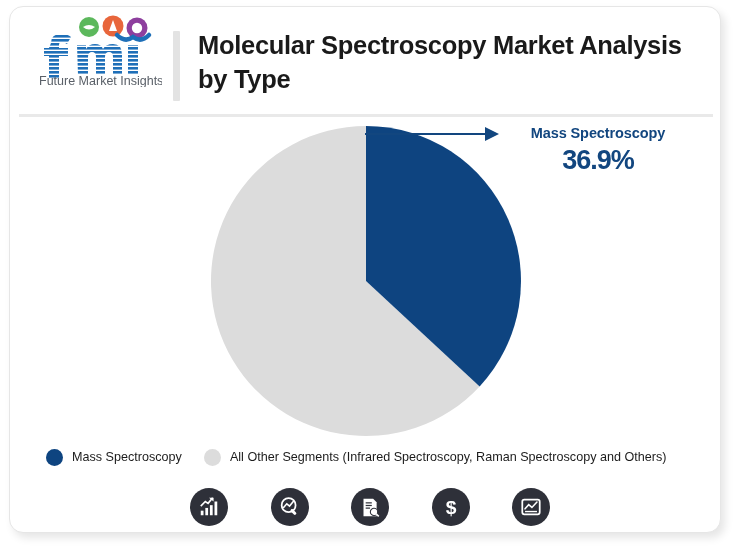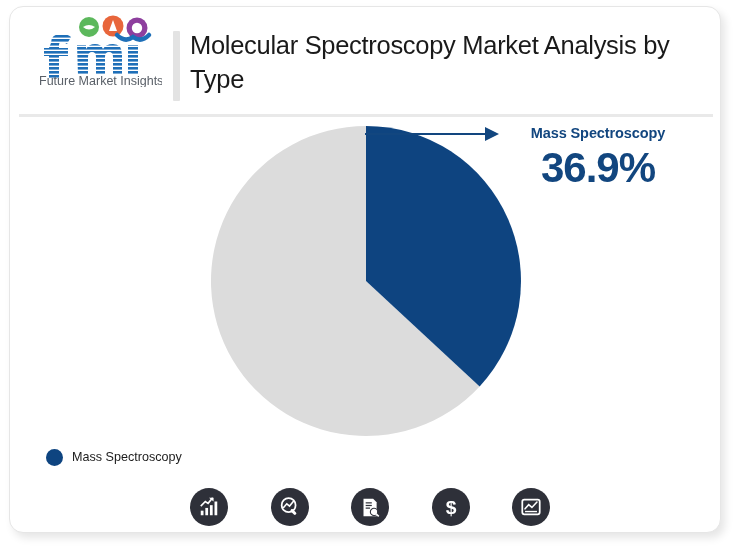--- a/index.html
+++ b/index.html
@@ -48,25 +48,25 @@
     left: 163px;
     top: 24px;
     width: 7px;
     height: 70px;
     background: #e3e3e3;
     border-radius: 1px;
   }
 
   #page-title {
     position: absolute;
-    left: 180px;
+    left: 188px;
     top: 22px;
     width: 500px;
     font-size: 25.5px;
-    font-weight: normal;
+    font-weight: bold;
     line-height: 1.32;
     color: #1a1a1a;
     letter-spacing: -0.3px;
   }
 
   #header-divider {
     position: absolute;
     left: 9px;
     top: 107px;
     width: 694px;
@@ -107,21 +107,21 @@
     text-align: center;
   }
   #callout-label {
     font-size: 14.5px;
     font-weight: bold;
     color: #12467f;
     letter-spacing: -0.1px;
   }
   #callout-value {
     margin-top: 6px;
-    font-size: 42px;
+    font-size: 27px;
     font-weight: bold;
     color: #12467f;
     letter-spacing: -1px;
     line-height: 1;
   }
 
   
   #legend {
     position: absolute;
     left: 36px;
@@ -230,20 +230,24 @@
       <div id="callout-label">Mass Spectroscopy</div>
       <div id="callout-value">36.9%</div>
     </div>
   </div>
 
   <div id="legend">
     <div class="legend-item">
       <span class="legend-swatch" style="background:#0e4480;"></span>
       <span class="legend-text">Mass Spectroscopy</span>
     </div>
+    <div class="legend-item">
+      <span class="legend-swatch" style="background:#dcdcdc;"></span>
+      <span class="legend-text">All Other Segments (Infrared Spectroscopy, Raman Spectroscopy and Others)</span>
+    </div>
   </div>
 
   <div id="icon-row">
 
     <div class="icon-badge">
       <svg width="22" height="22" viewBox="0 0 24 24" xmlns="http://www.w3.org/2000/svg">
         <rect x="3" y="16" width="3" height="5" fill="#ffffff"></rect>
         <rect x="8" y="13" width="3" height="8" fill="#ffffff"></rect>
         <rect x="13" y="10" width="3" height="11" fill="#ffffff"></rect>
         <rect x="18" y="6" width="3" height="15" fill="#ffffff"></rect>

